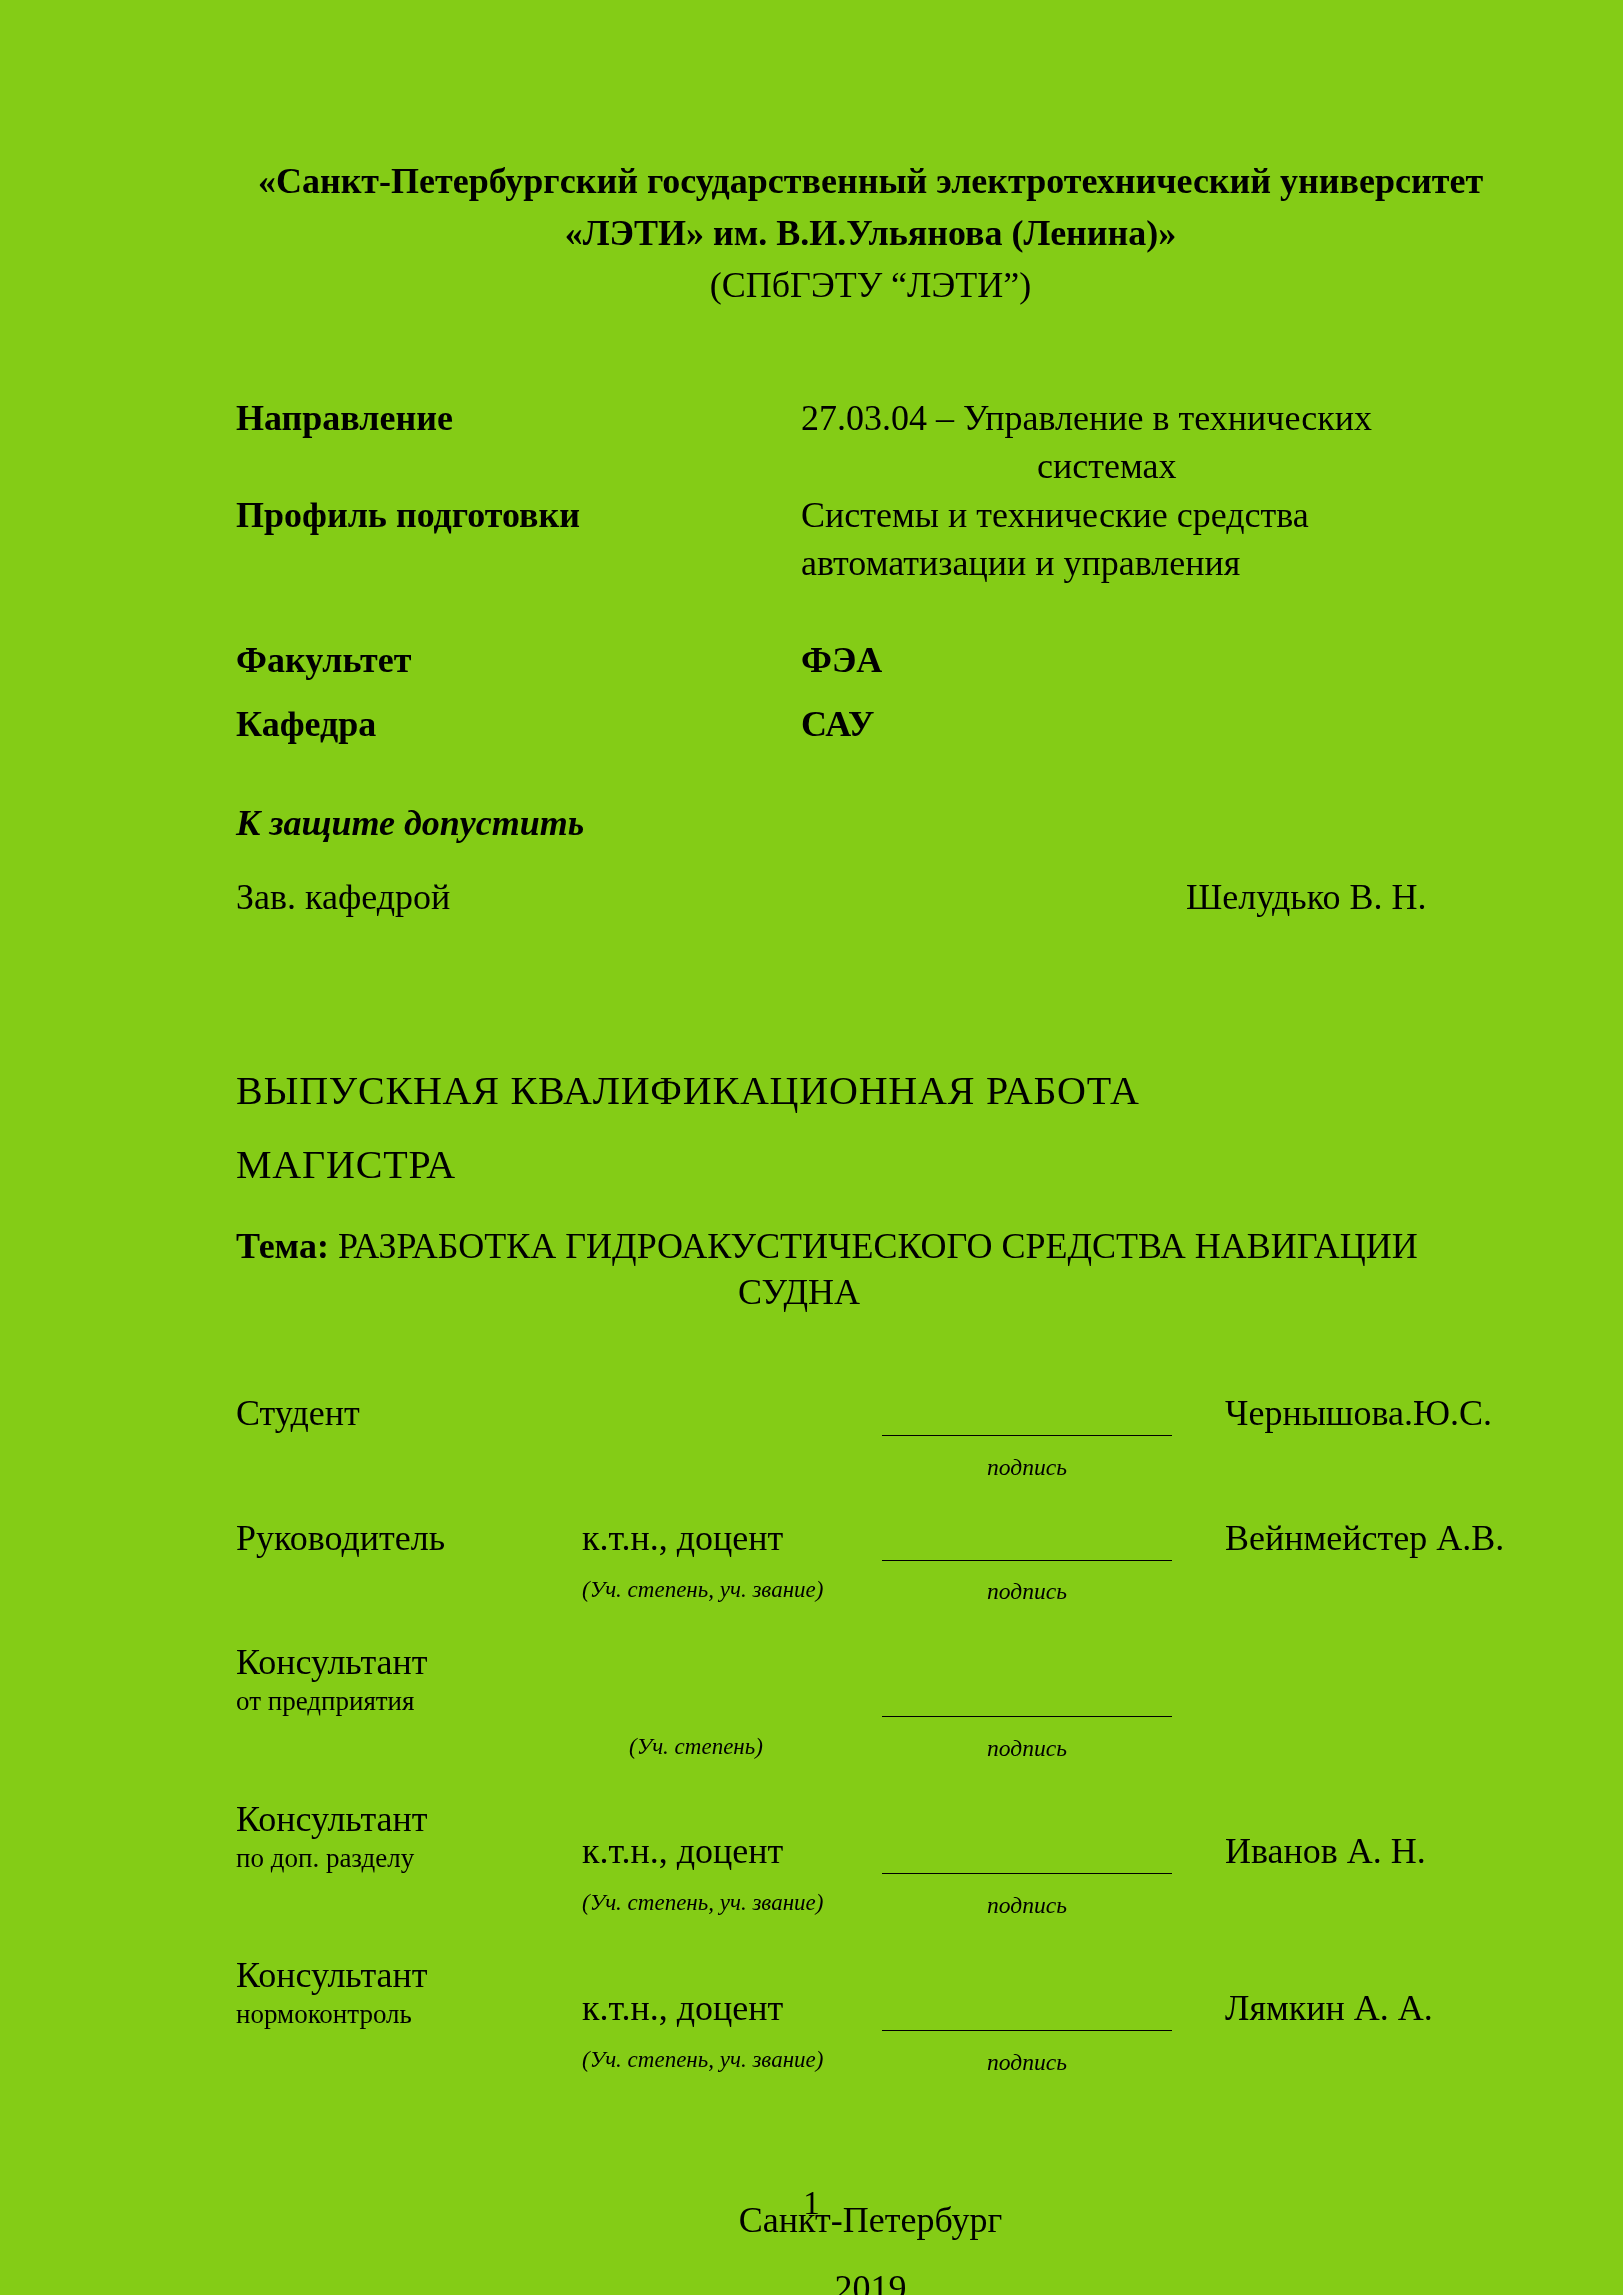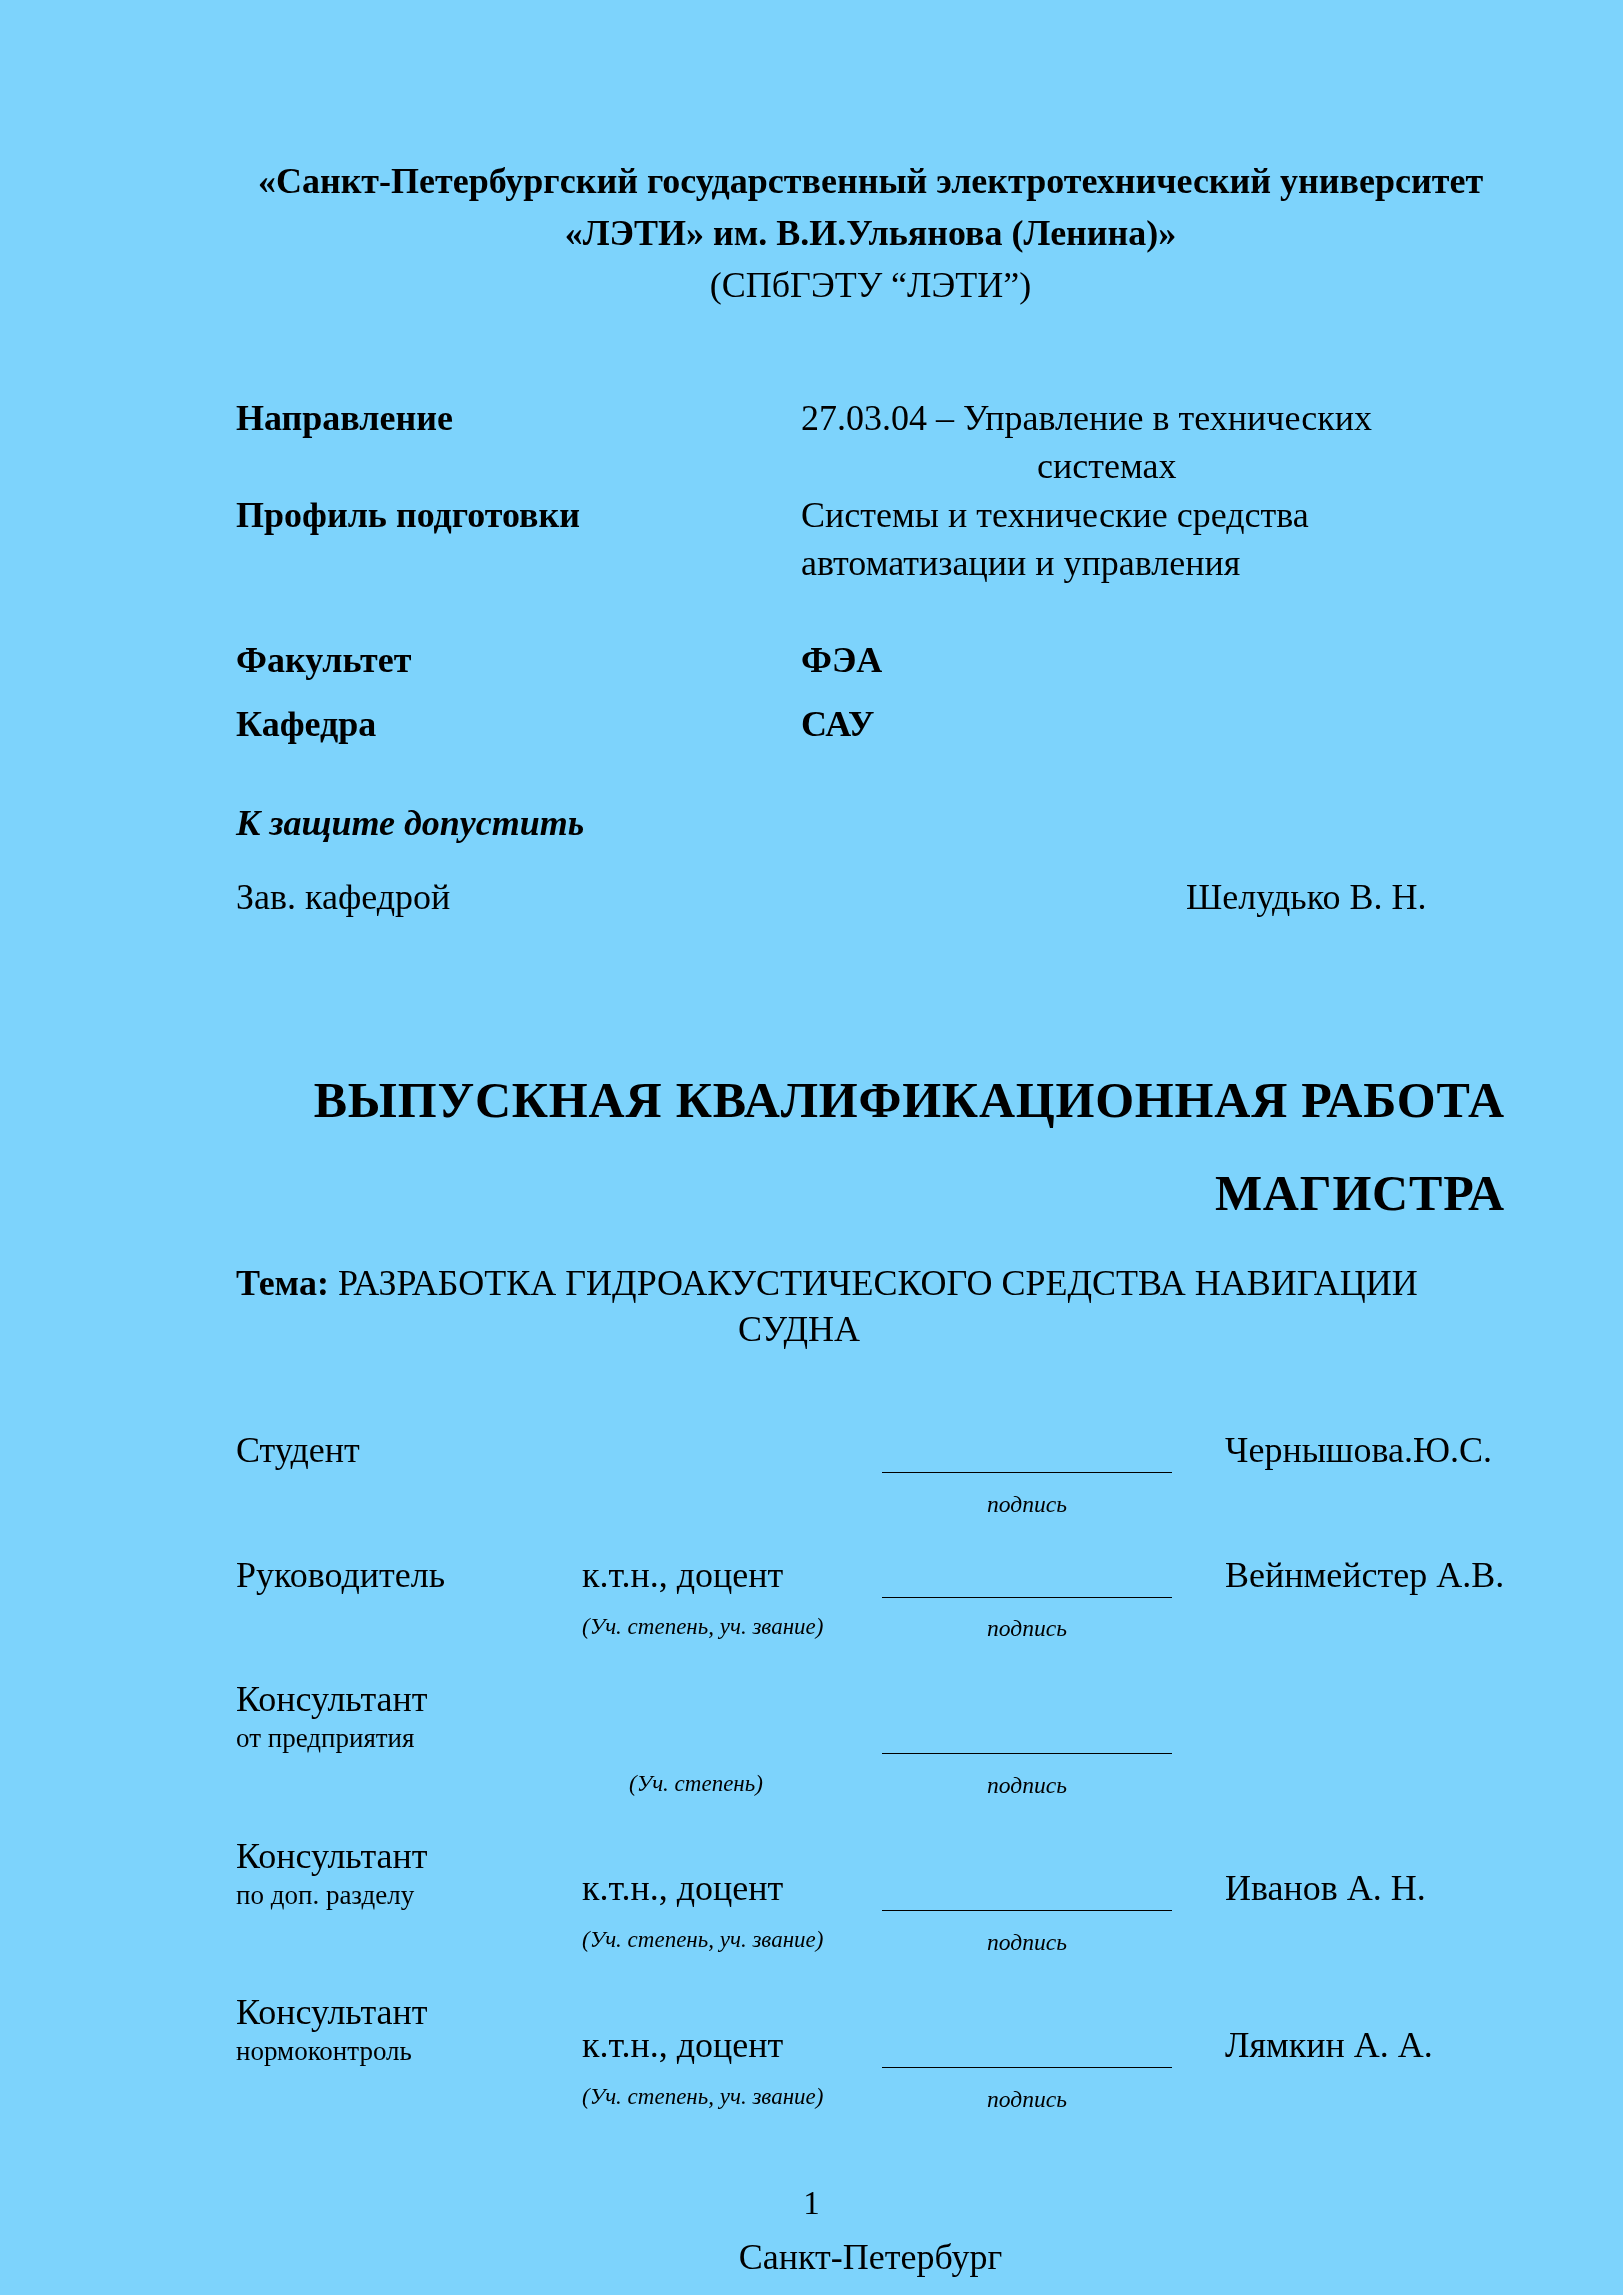--- a/index.html
+++ b/index.html
@@ -13,21 +13,21 @@
   }
   .page {
     position: relative;
     width: 1623px;
     height: 2295px;
     overflow: hidden;
     box-sizing: border-box;
     padding: 155px 118px 0 236px;
     font-size: 36px;
     line-height: 1.4;
-    background: #7dd3fc;
+    background: #84cc16;
   }
 
   
   .doc-header {
     text-align: center;
     line-height: 1.45;
   }
   .doc-header .bold { font-weight: bold; }
 
   
@@ -54,23 +54,23 @@
   }
   .head-row {
     display: grid;
     grid-template-columns: 950px 1fr;
     margin-top: 23.6px;
   }
 
   
   .main-title {
     margin-top: 132px;
-    text-align: right;
-    font-weight: bold;
-    font-size: 50px;
+    text-align: left;
+    font-weight: normal;
+    font-size: 40px;
     line-height: 1.85;
     letter-spacing: 0.8px;
   }
 
   
   .theme {
     margin-top: 20.4px;
     line-height: 1.3;
     padding-left: 502px;
     text-indent: -502px;

